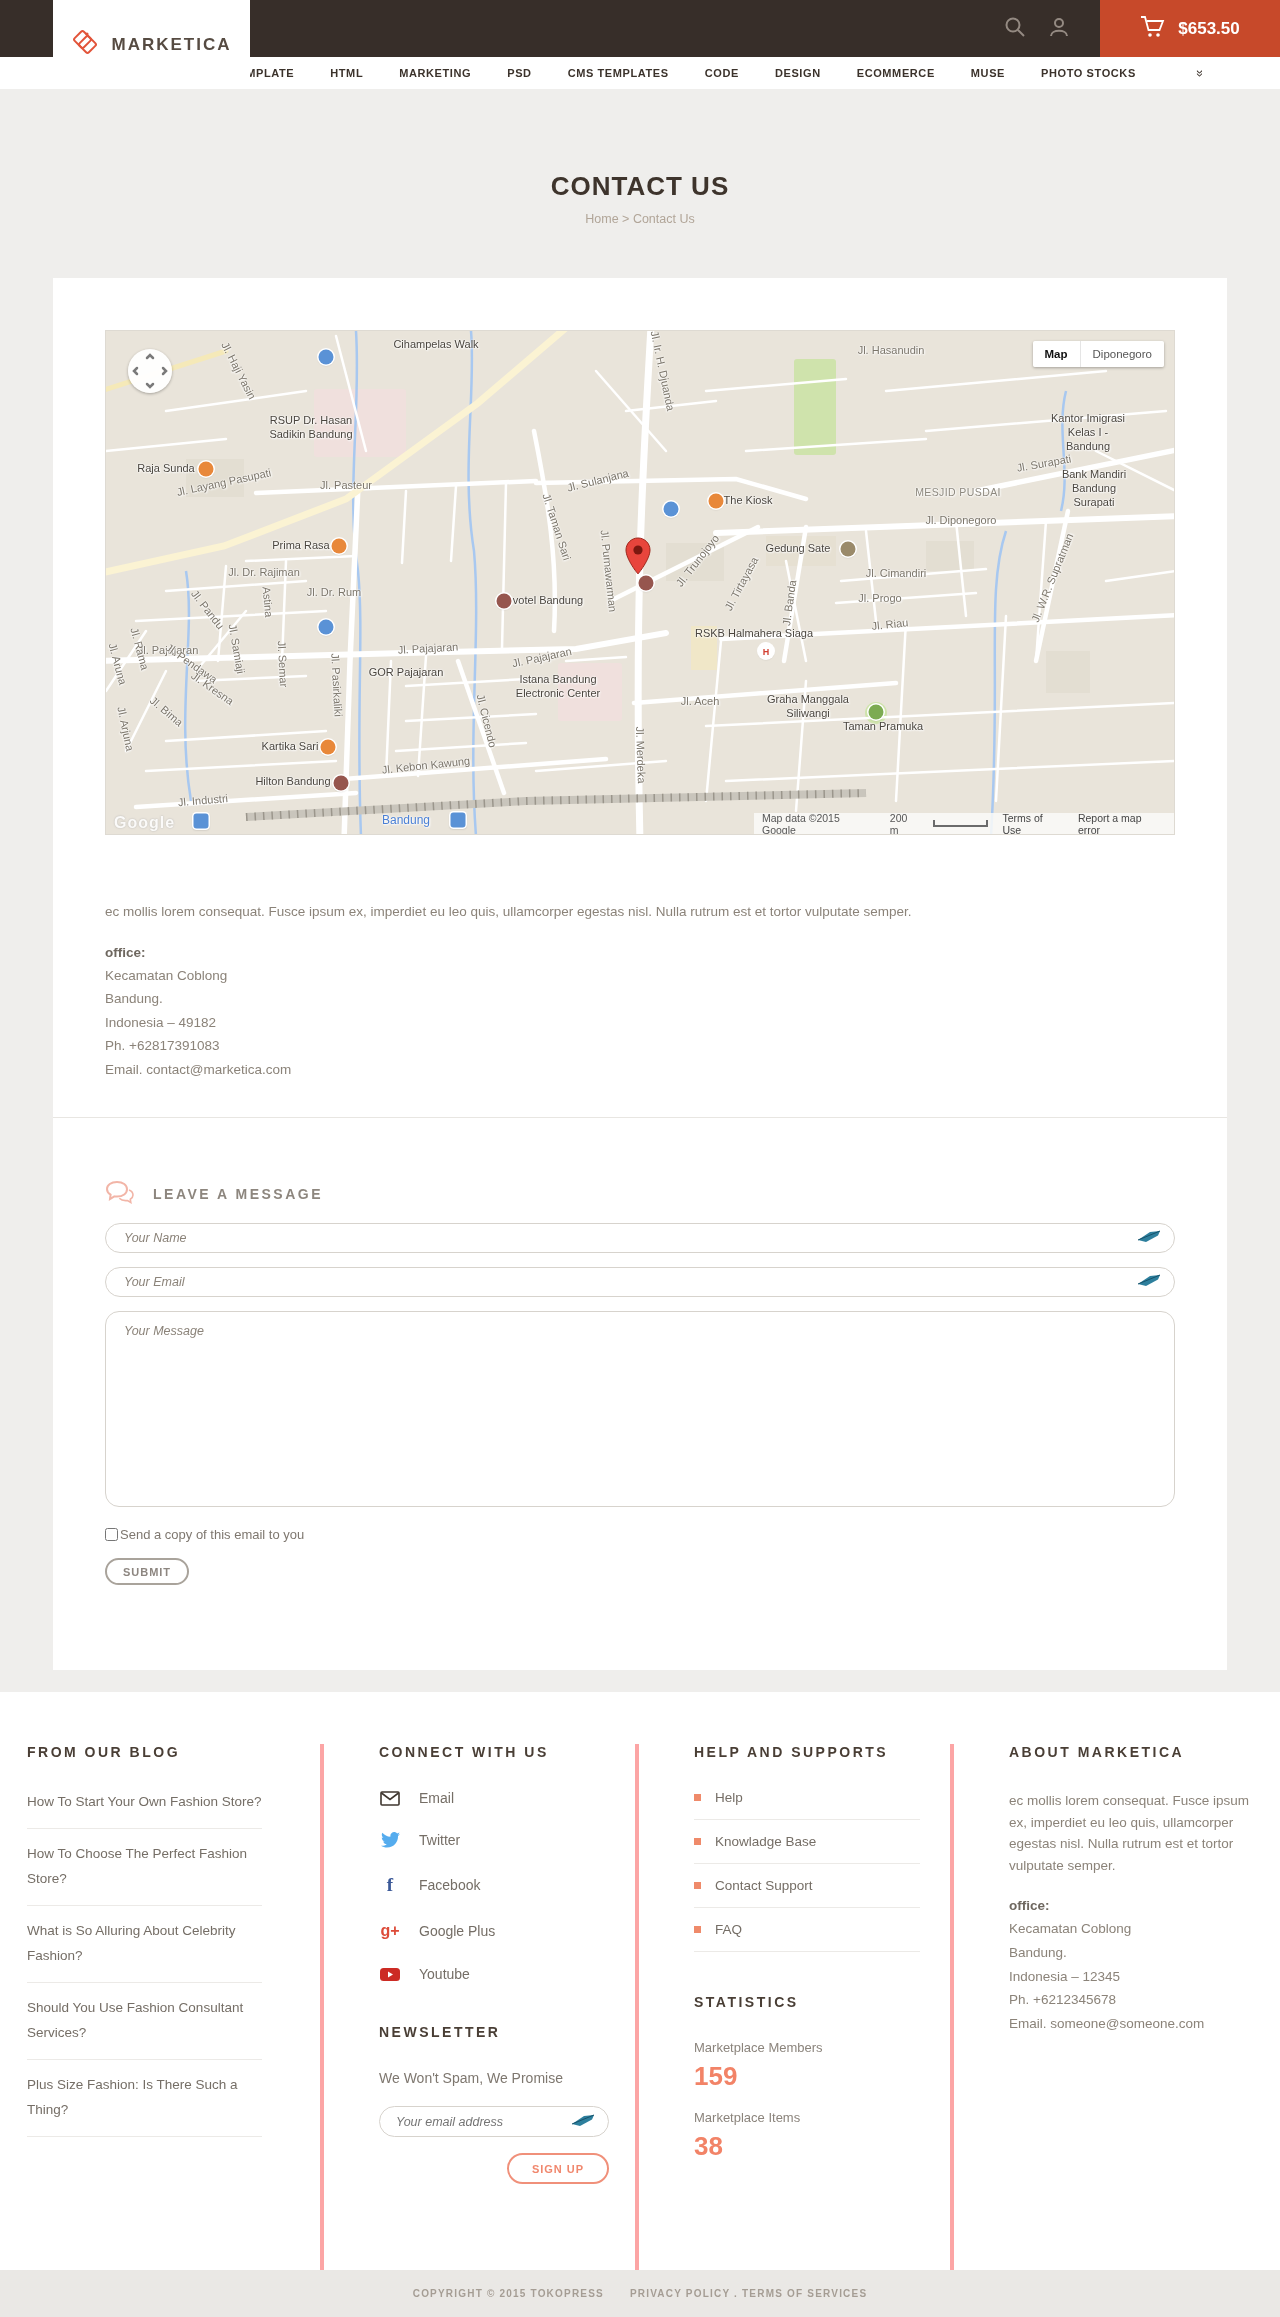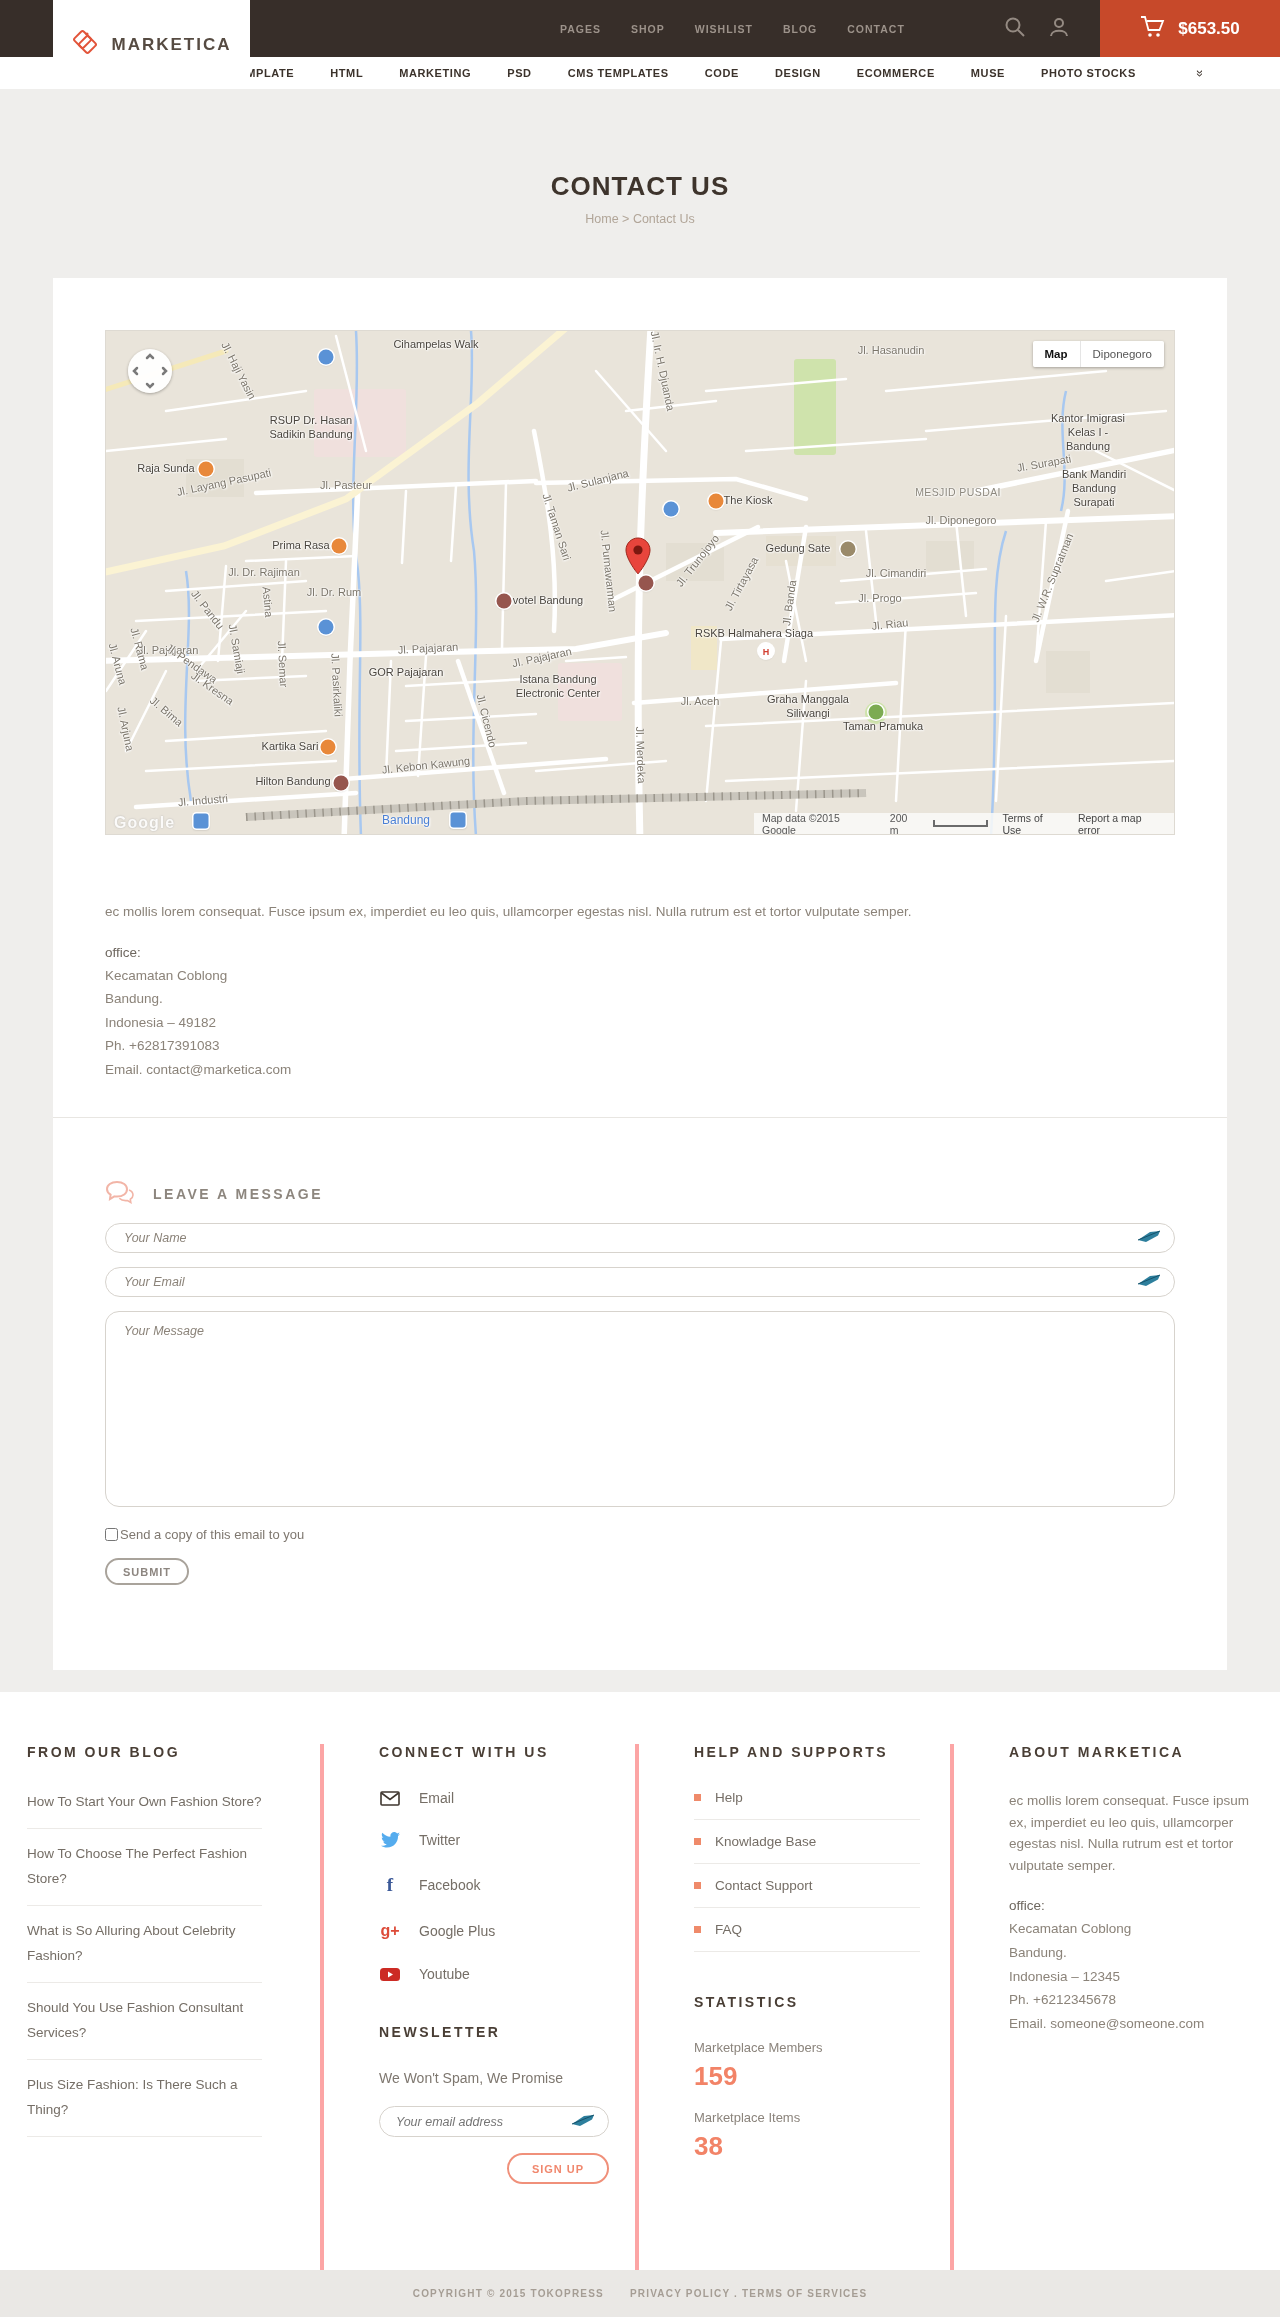--- a/index.html
+++ b/index.html
@@ -59,21 +59,21 @@
   .maptype button.active { font-weight:bold; color:#111; border-right:1px solid #e5e5e5; }
   .attrib { position:absolute; right:0; bottom:0; left:648px; height:21px; background:rgba(250,250,248,.85);
             display:flex; align-items:center; gap:14px; font-size:10.5px; color:#565656; padding:0 8px; }
   .attrib a { color:#454545; text-decoration:none; }
   .scalebar { width:56px; height:7px; border:2px solid #6b6b6b; border-top:none; }
   .gwm { position:absolute; left:8px; bottom:2px; font-size:16px; font-weight:bold; color:#ffffff;
          text-shadow:0 0 2px #aaa; opacity:.85; letter-spacing:1px; }
 
   
   .intro { margin-top:66px; font-size:13.5px; color:#8b8379; line-height:1.6; }
-  .office-label { margin-top:22px; font-size:13.5px; font-weight:normal; color:#6e675f; }
+  .office-label { margin-top:22px; font-size:13.5px; font-weight:bold; color:#6e675f; }
   .office-addr { margin-top:4px; font-size:13.5px; color:#8b8379; line-height:1.75; white-space:pre-line; }
 
   
   .form-head { display:flex; align-items:center; gap:18px; margin-top:10px; }
   .form-head h2 { font-size:14px; font-weight:bold; letter-spacing:2.5px; color:#8d867e; }
   .pill-wrap { position:relative; margin-top:14px; }
   .pill-wrap.first { margin-top:15px; }
   .pill { width:1070px; height:30px; border:1px solid #d7d3cd; border-radius:16px; background:#fff;
           padding:0 40px 0 18px; font-size:12.5px; font-style:italic; color:#8b8379; font-family:"Liberation Sans",sans-serif; }
   .pill::placeholder, .msg::placeholder { color:#8b8379; font-style:italic; }
@@ -126,27 +126,20 @@
       <svg width="30" height="32" viewBox="0 0 30 32">
         <g fill="none" stroke="#e2543a" stroke-width="2">
           <rect x="4" y="6" width="13" height="13" rx="2" transform="rotate(-45 10.5 12.5)"></rect>
           <rect x="9" y="11" width="13" height="13" rx="2" transform="rotate(-45 15.5 17.5)"></rect>
         </g>
         <circle cx="15" cy="7" r="1.6" fill="#e2543a"></circle>
       </svg>
     </span>
     <span class="logo-text">MARKETICA</span>
   </div>
-  <nav class="top-nav">
-    <a href="#">PAGES</a>
-    <a href="#">SHOP</a>
-    <a href="#">WISHLIST</a>
-    <a href="#">BLOG</a>
-    <a href="#">CONTACT</a>
-  </nav>
   <div class="hdr-icons">
     <span>
       <svg width="22" height="22" viewBox="0 0 22 22">
           <circle cx="9" cy="9" r="6.5" fill="none" stroke="#948a82" stroke-width="2"></circle>
           <line x1="14" y1="14" x2="20" y2="20" stroke="#948a82" stroke-width="2"></line>
         </svg>
     </span>
     <span>
       <svg width="22" height="22" viewBox="0 0 22 22">
           <circle cx="11" cy="7" r="4" fill="none" stroke="#948a82" stroke-width="2"></circle>

